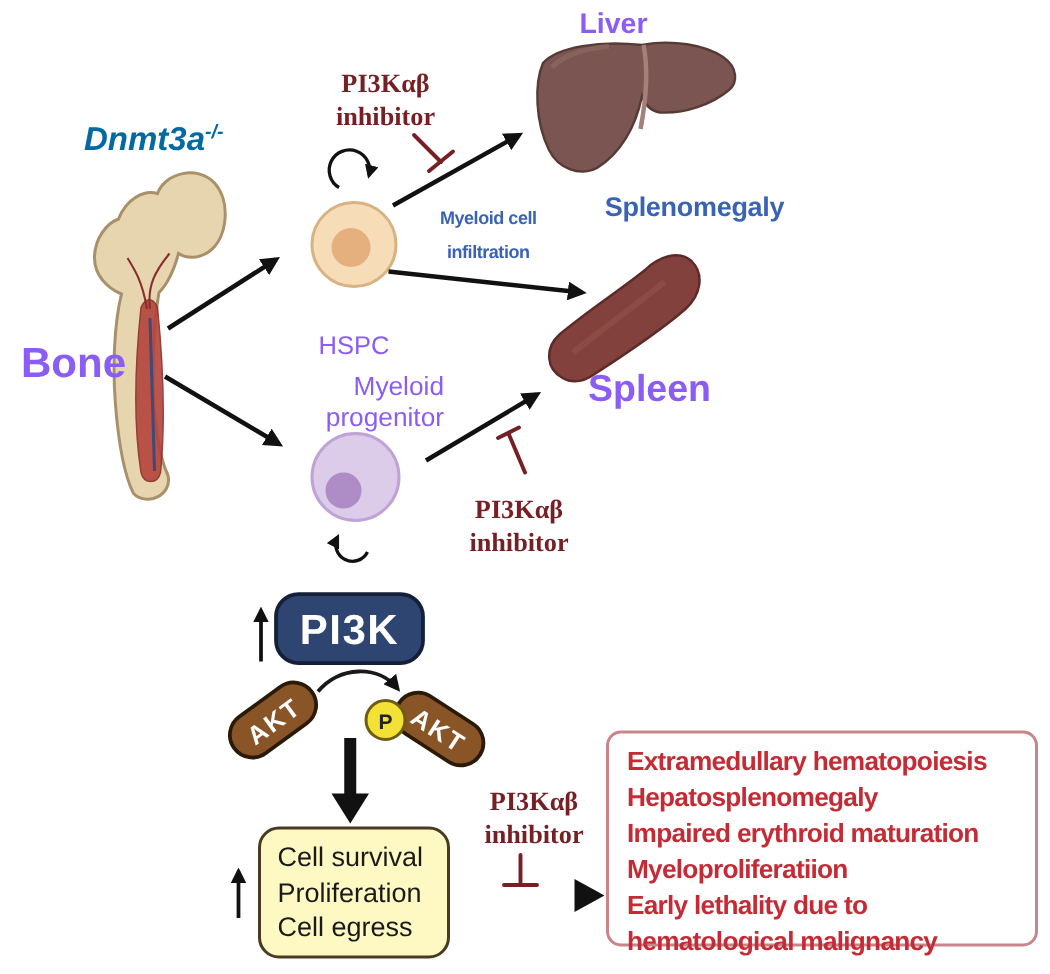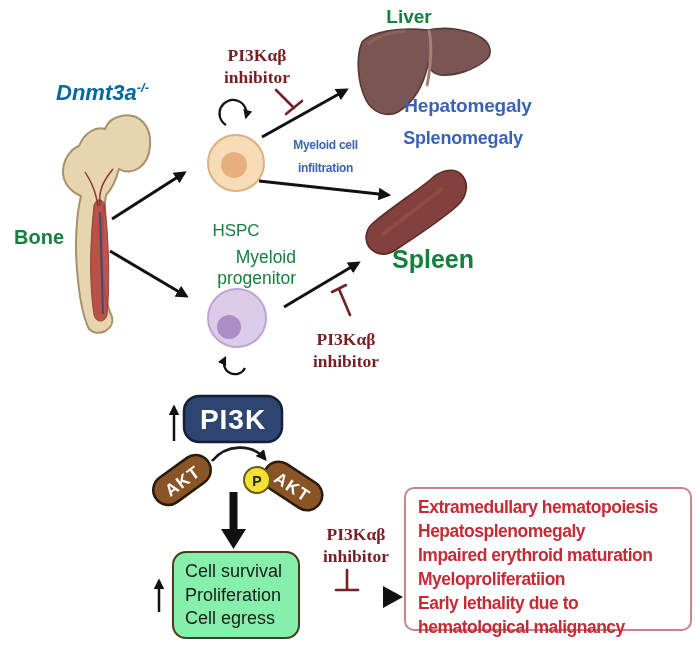--- a/index.html
+++ b/index.html
@@ -3,40 +3,40 @@
 <meta charset="utf-8">
 <style>
   html,body{margin:0;padding:0;background:#ffffff;}
   .canvas{
     position:relative;width:700px;height:649px;background:#ffffff;overflow:hidden;
     font-family:"Liberation Sans","DejaVu Sans",sans-serif;
   }
   .canvas svg{position:absolute;left:0;top:0;}
   .lbl{position:absolute;white-space:pre-line;}
   .center{text-align:center;}
-  .black{color:#15803d;}
+  .black{color:#8b5cf6;}
   .blue{color:#3a62b5;font-weight:bold;letter-spacing:-0.2px;}
   .maroon{color:#761f24;font-weight:bold;font-family:Liberation Serif, serif;}
   .lbl-liver{left:369px;top:6px;width:80px;font-size:19px;font-weight:bold;}
   .lbl-hepatomegaly{left:383px;top:95px;width:170px;font-size:19px;}
   .lbl-splenomegaly{left:393px;top:128px;width:140px;font-size:18px;}
   .lbl-myeloid-infil{left:258px;top:134px;width:135px;font-size:12px;line-height:23px;letter-spacing:-0.3px;}
   .lbl-dnmt3a{left:56px;top:80px;width:130px;font-size:22px;font-weight:bold;font-style:italic;color:#0369a1;}
   .lbl-dnmt3a sup{font-size:13px;}
-  .lbl-bone{left:14px;top:226px;width:60px;font-size:20px;font-weight:bold;}
+  .lbl-bone{left:14px;top:226px;width:60px;font-size:28px;font-weight:bold;}
   .lbl-hspc{left:206px;top:189px;width:60px;font-size:17px;margin-top:32px;}
   .lbl-myeloid-prog{left:168px;top:247px;width:128px;font-size:17.5px;line-height:21px;text-align:right;}
   .lbl-spleen{left:392px;top:245px;width:72px;font-size:25px;font-weight:bold;}
   .inhib{font-size:17.5px;line-height:22px;}
   .lbl-inhib1{left:197px;top:44px;width:120px;}
   .lbl-inhib2{left:286px;top:328px;width:120px;}
   .lbl-inhib3{left:296px;top:523px;width:120px;}
   .cell-box{
     position:absolute;left:172px;top:551px;width:128px;height:88px;
-    background:#86efac;border:2.5px solid #4a3a1e;border-radius:14px;box-sizing:border-box;
+    background:#fef9c3;border:2.5px solid #4a3a1e;border-radius:14px;box-sizing:border-box;
   }
   .cell-box-text{
     position:absolute;left:11px;top:7px;font-size:18px;line-height:23.5px;
     color:#1a1a1a;white-space:pre-line;
   }
   .outcomes-box{
     position:absolute;left:404px;top:487px;width:288px;height:144px;
     background:#ffffff;border:2.5px solid #c8858a;border-radius:10px;box-sizing:border-box;
   }
   .outcomes-text{
@@ -152,21 +152,20 @@
 
   <div class="lbl lbl-dnmt3a"><span>Dnmt3a</span><sup>-/-</sup></div>
 
   <div class="lbl lbl-bone black">Bone</div>
   <div class="lbl lbl-liver black center">Liver</div>
   <div class="lbl lbl-spleen black center">Spleen</div>
   <div class="lbl lbl-hspc black center">HSPC</div>
   <div class="lbl lbl-myeloid-prog black center">Myeloid
 progenitor</div>
 
-  <div class="lbl lbl-hepatomegaly blue center">Hepatomegaly</div>
   <div class="lbl lbl-splenomegaly blue center">Splenomegaly</div>
   <div class="lbl lbl-myeloid-infil blue center">Myeloid cell
 infiltration</div>
 
   <div class="lbl lbl-inhib1 inhib maroon center">PI3Kαβ
 inhibitor</div>
   <div class="lbl lbl-inhib2 inhib maroon center">PI3Kαβ
 inhibitor</div>
   <div class="lbl lbl-inhib3 inhib maroon center">PI3Kαβ
 inhibitor</div>

